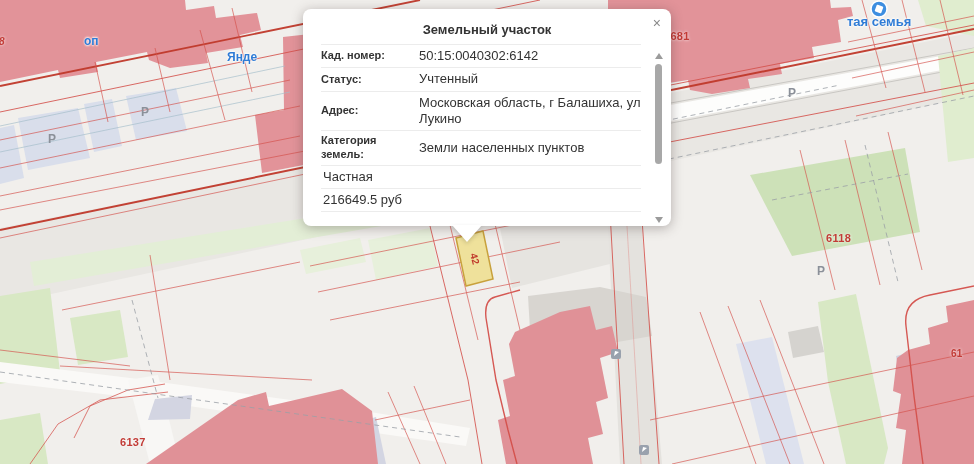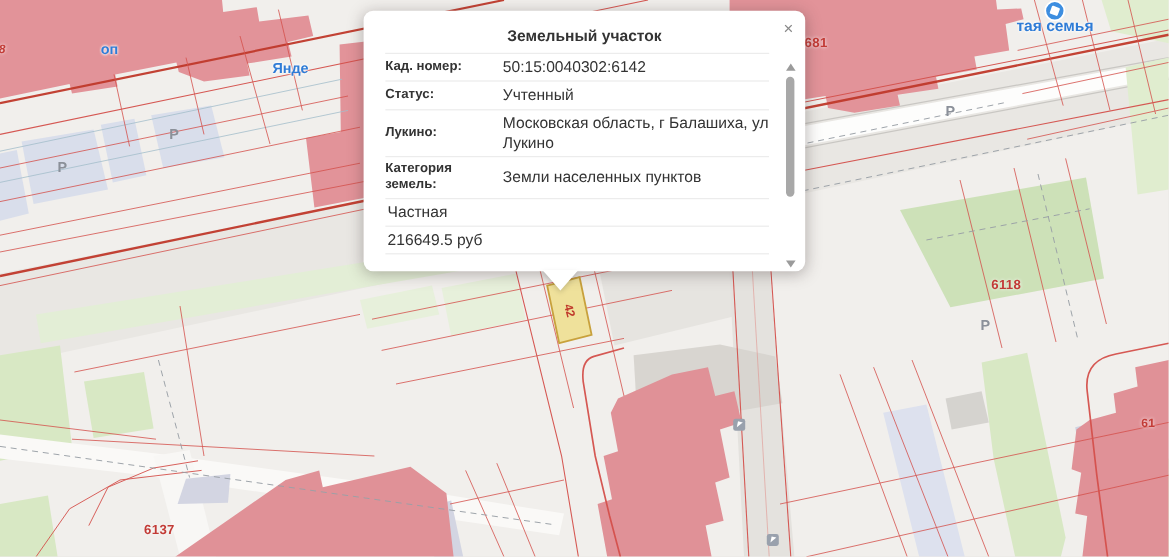--- a/index.html
+++ b/index.html
@@ -222,21 +222,21 @@
     <div class="popup-body">
       <div class="info-row r1">
         <div class="info-label">Кад. номер:</div>
         <div class="info-value">50:15:0040302:6142</div>
       </div>
       <div class="info-row r2">
         <div class="info-label">Статус:</div>
         <div class="info-value">Учтенный</div>
       </div>
       <div class="info-row">
-        <div class="info-label">Лукино:</div>
+        <div class="info-label">Адрес:</div>
         <div class="info-value">Московская область, г Балашиха, ул Лукино</div>
       </div>
       <div class="info-row">
         <div class="info-label">Категория земель:</div>
         <div class="info-value">Земли населенных пунктов</div>
       </div>
       <div class="info-row">
         <div class="info-value">Частная</div>
       </div>
       <div class="info-row">

